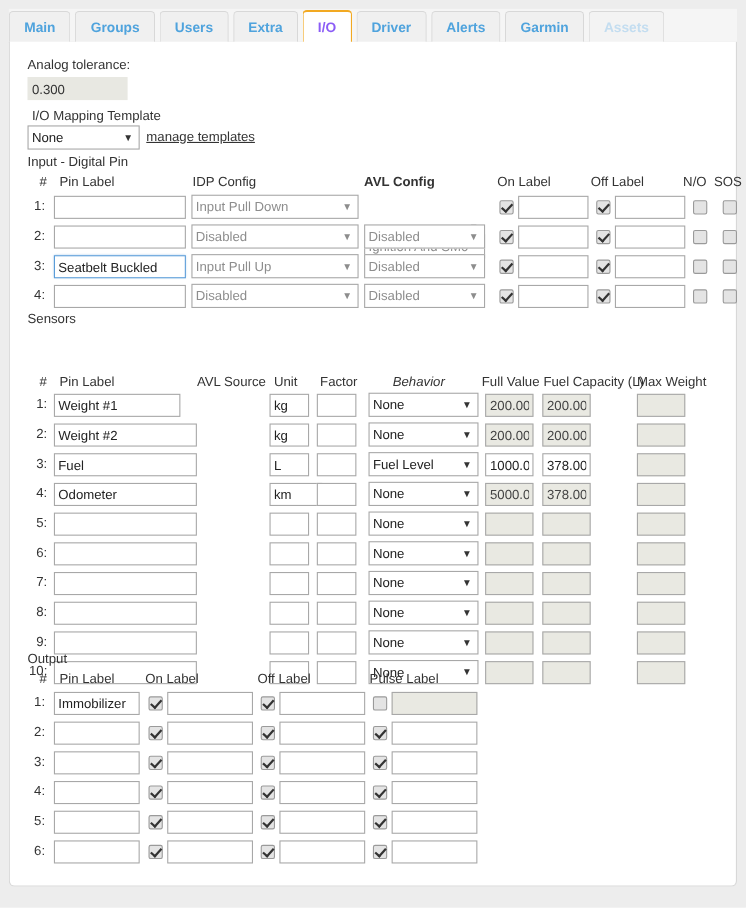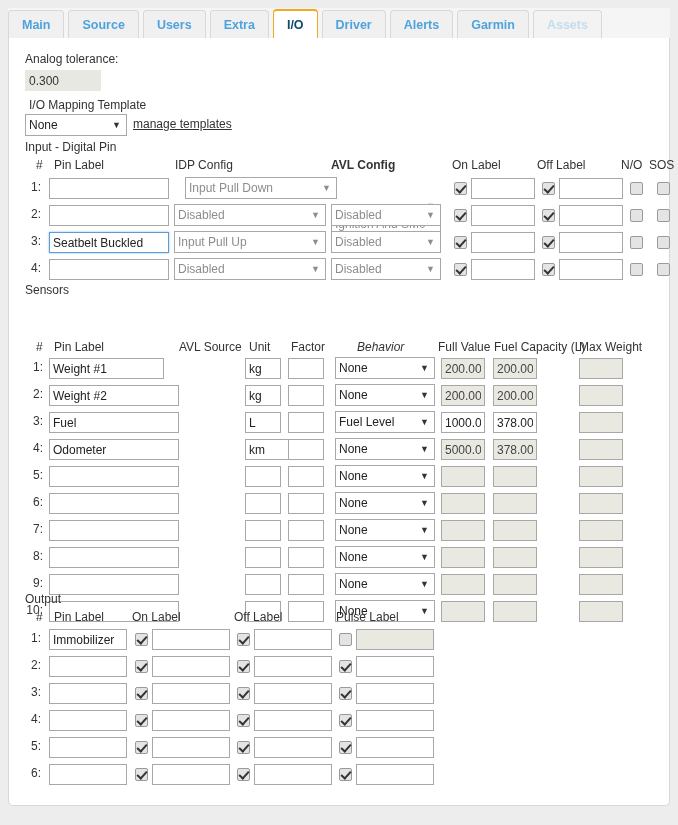--- a/index.html
+++ b/index.html
@@ -39,21 +39,21 @@
     font-size: 12.5px;
     white-space: nowrap;
     cursor: pointer;
     position: relative;
     top: 1px;
   }
   .tab.active {
     background: #ffffff;
     border-color: #f2a922;
     border-top: 2px solid #f2a922;
-    color: #0c4a6e;
+    color: #8b5cf6;
     height: 30px;
   }
   .tab.disabled {
     color: #c3ddf0;
     background: #f3f3f3;
     cursor: default;
   }
 
   
   .panel {
@@ -145,21 +145,21 @@
   .hdr { position: absolute; font-size: 12px; color: #333; white-space: nowrap; }
 </style>
 </head>
 <body>
 
 <div class="tabbar">
     <div class="tab">
       <span>Main</span>
     </div>
     <div class="tab">
-      <span>Source</span>
+      <span>Groups</span>
     </div>
     <div class="tab">
       <span>Users</span>
     </div>
     <div class="tab">
       <span>Extra</span>
     </div>
     <div class="tab active">
       <span>I/O</span>
     </div>
@@ -173,21 +173,21 @@
       <span>Garmin</span>
     </div>
     <div class="tab disabled">
       <span>Assets</span>
     </div>
   </div>
 
 <div class="panel">
 
   <div style="position:absolute;left:16px;top:14px;" class="lbl">Analog tolerance:</div>
-  <input class="flat" style="position: absolute; left: 16px; top: 32px; width: 76px;" readonly="" value="0.300">
+  <input class="flat" style="position: absolute; left: 16px; top: 32px; width: 91px;" readonly="" value="0.300">
 
   <div style="position:absolute;left:20px;top:60px;" class="lbl">I/O Mapping Template</div>
   <div class="selwrap" style="position:absolute;left:16px;top:76px;">
     <select class="sel" style="width:102px;">
       <option>None</option>
     </select>
     <span class="arw">▼</span>
   </div>
   <a class="link" style="position:absolute;left:124px;top:79px;">manage templates</a>
 
@@ -199,21 +199,21 @@
       <div class="hdr" style="left:322px;top:120px;font-weight:bold;">AVL Config</div>
       <div class="hdr" style="left:443px;top:120px;">On Label</div>
       <div class="hdr" style="left:528px;top:120px;">Off Label</div>
       <div class="hdr" style="left:612px;top:120px;">N/O</div>
       <div class="hdr" style="left:640px;top:120px;">SOS</div>
     </div>
   <div id="digital-rows">
       <div class="row" style="left:0;top:139px;width:662px;height:27px;">
         <span class="num" style="left:10px;top:3px;width:22px;">1:</span>
         <span style="position:absolute;left:40px;top:1px;"><input class="txt" style="width: 120px;" value=""></span>
-        <span style="position:absolute;left:176px;top:0px;text-decoration:underline;"><span class="selwrap grey" style="display:inline-block;vertical-align:middle;"><select class="sel grey" style="width:152px;"><option>Input Pull Down</option></select><span class="arw">▼</span></span></span>
+        <span style="position:absolute;left:165px;top:0px;text-decoration:underline;"><span class="selwrap grey" style="display:inline-block;vertical-align:middle;"><select class="sel grey" style="width:152px;"><option>Input Pull Down</option></select><span class="arw">▼</span></span></span>
         <span style="position:absolute;left:322px;top:0px;"><span class="selwrap grey" style="display:inline-block;vertical-align:middle;"><select class="sel grey" style="width:110px;margin-top:36px;"><option>Ignition And SM0</option></select><span class="arw">▼</span></span></span>
         <span style="position:absolute;left:445px;top:4px;"><span class="cbx on"></span></span>
         <span style="position:absolute;left:462px;top:1px;"><input class="txt" style="width: 64px;" value=""></span>
         <span style="position:absolute;left:533px;top:4px;"><span class="cbx on"></span></span>
         <span style="position:absolute;left:550px;top:1px;"><input class="txt" style="width: 64px;" value=""></span>
         <span style="position:absolute;left:621px;top:4px;"><span class="cbx"></span></span>
         <span style="position:absolute;left:648px;top:4px;"><span class="cbx"></span></span>
       </div>
       <div class="row" style="left:0;top:166px;width:662px;height:27px;">
         <span class="num" style="left:10px;top:3px;width:22px;">2:</span>

